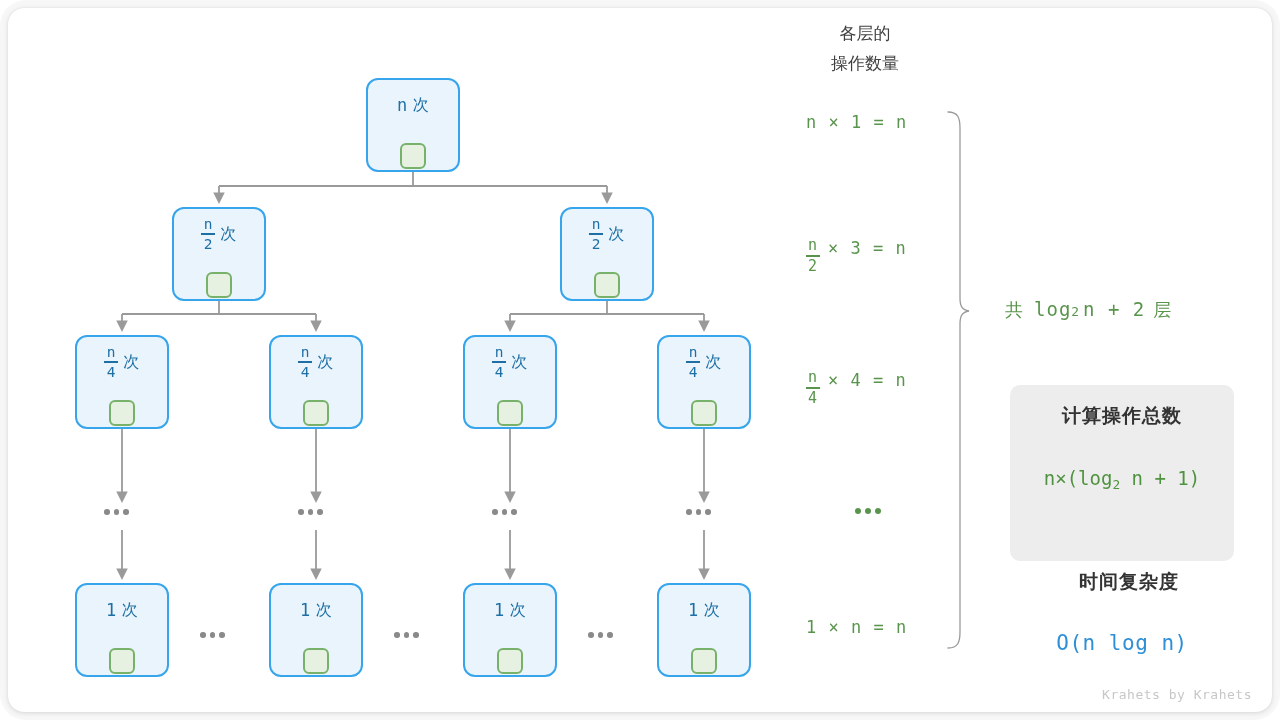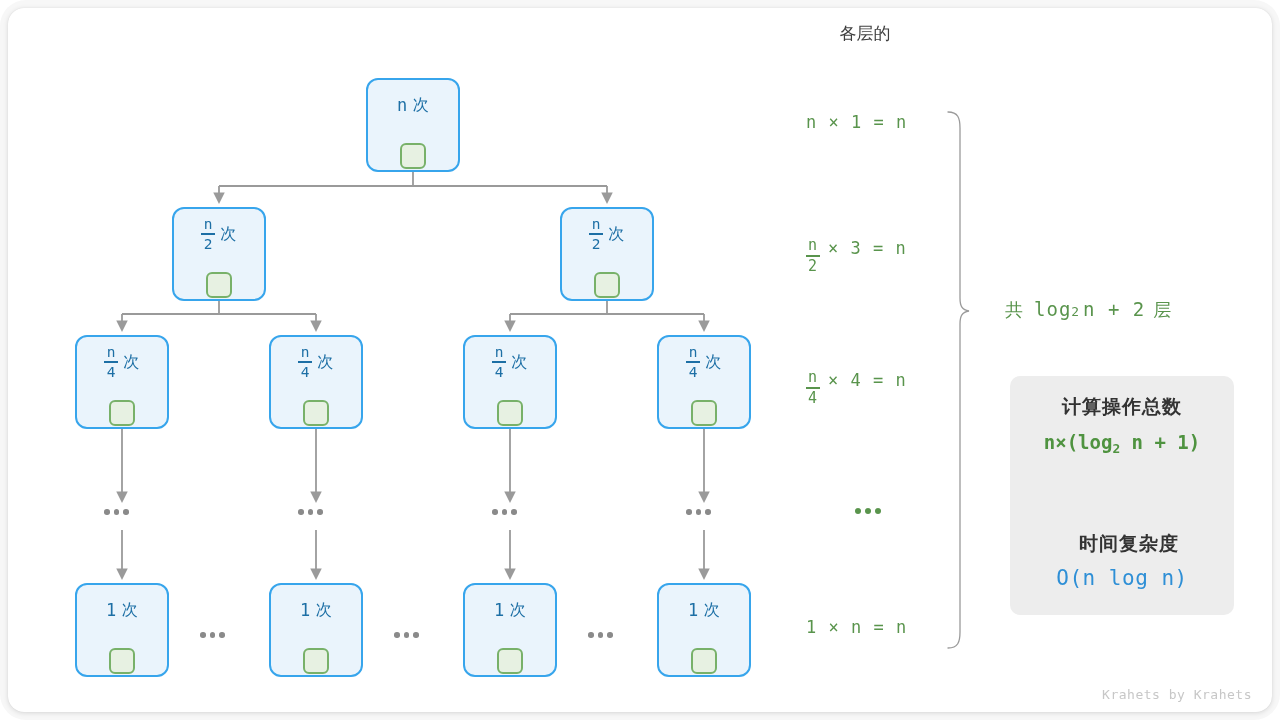--- a/index.html
+++ b/index.html
@@ -150,41 +150,42 @@
   }
   .layers-label .cjkm {
     font-family: "DejaVu Sans", "Liberation Sans", sans-serif;
     font-size: 18px;
   }
   sub.sb { font-size: 0.68em; vertical-align: -0.28em; letter-spacing: 0; }
 
   
   #summary {
     position: absolute;
-    left: 1010px; top: 376px;
-    width: 224px; height: 239px;
+    left: 1010px; top: 385px;
+    width: 224px; height: 176px;
     background: #ededed;
     border-radius: 10px;
     display: flex;
     flex-direction: column;
     align-items: center;
     padding-top: 18px;
+    gap: 27px;
   }
   #summary .s-title {
     color: #333333;
     font-size: 19px;
     font-weight: bold;
     letter-spacing: 1px;
   }
   #summary .s-formula {
     margin-top: 11px;
     color: #4f9340;
     font-family: "DejaVu Sans Mono", "Liberation Mono", monospace;
     font-size: 19px;
-    font-weight: bold;
+    font-weight: normal;
     white-space: nowrap;
   }
   #summary .s-arrow { margin-top: 12px; }
   #summary .s-title2 {
     margin-top: 11px;
     color: #333333;
     font-size: 19px;
     font-weight: bold;
     letter-spacing: 1px;
     padding-left: 14px;
@@ -275,20 +276,21 @@
         <path d="M697,633 A35,17 0 1 1 669,650 L669,652" marker-end="url(#arb)" stroke-linecap="round"></path>
       </g>
 
     <g transform="translate(1105,497)">
       <path d="M10,0 L28,0 L28,22 L38,22 L19,44 L0,22 L10,22 Z" fill="#bfbfbf"></path>
     </g>
   </svg>
 
   <div class="head-title" style="left:800px; top:18px; width:130px;">
     <div>各层的</div>
+    <div>操作数量</div>
   </div>
 
   <div id="nodes">
       <div class="node" style="left: 366px; top: 78px;">
         <div class="label">
           <span>n</span>
           <span class="cjk">次</span>
         </div>
         <div class="loopwrap">
           <div class="greensq"></div>

